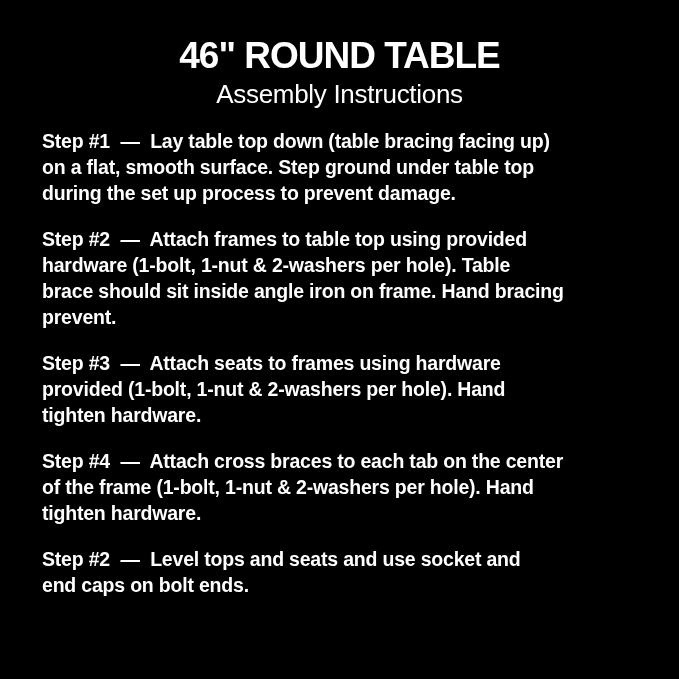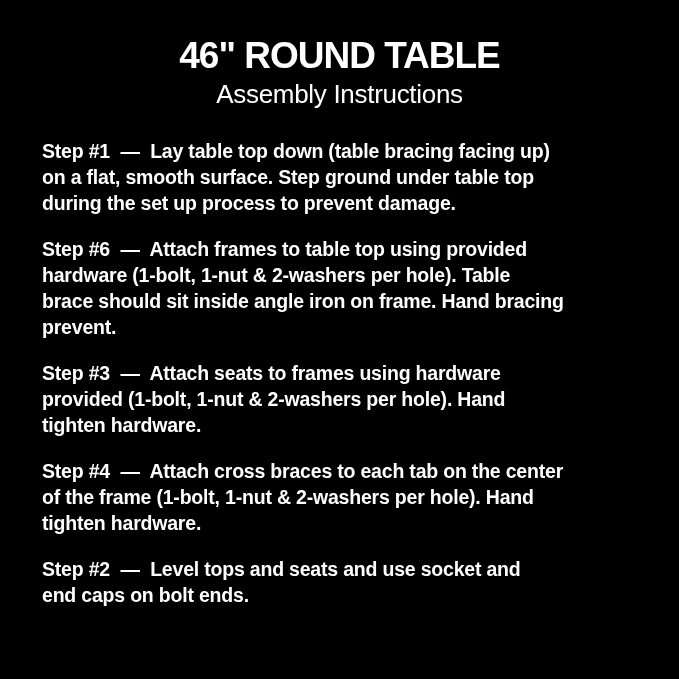--- a/index.html
+++ b/index.html
@@ -29,21 +29,21 @@
     font-weight: bold;
   }
   .subtitle {
     margin: 0;
     font-size: 26px;
     line-height: 32px;
     letter-spacing: -0.3px;
     font-weight: normal;
   }
   .steps {
-    margin-top: 28px;
+    margin-top: 18px;
     padding-left: 42px;
     padding-right: 16px;
   }
   .step {
     margin: 0 0 20px 0;
   }
   .line {
     font-size: 19.5px;
     line-height: 26px;
     letter-spacing: -0.2px;
@@ -62,21 +62,21 @@
 
   <main class="steps">
 
     <div class="step">
       <div class="line">Step #1  —  Lay table top down (table bracing facing up)</div>
       <div class="line">on a flat, smooth surface. Step ground under table top</div>
       <div class="line">during the set up process to prevent damage.</div>
     </div>
 
     <div class="step">
-      <div class="line">Step #6  —  Attach frames to table top using provided</div>
+      <div class="line">Step #2  —  Attach frames to table top using provided</div>
       <div class="line">hardware (1-bolt, 1-nut &amp; 2-washers per hole). Table</div>
       <div class="line">brace should sit inside angle iron on frame. Hand bracing</div>
       <div class="line">prevent.</div>
     </div>
 
     <div class="step">
       <div class="line">Step #3  —  Attach seats to frames using hardware</div>
       <div class="line">provided (1-bolt, 1-nut &amp; 2-washers per hole). Hand</div>
       <div class="line">tighten hardware.</div>
     </div>

